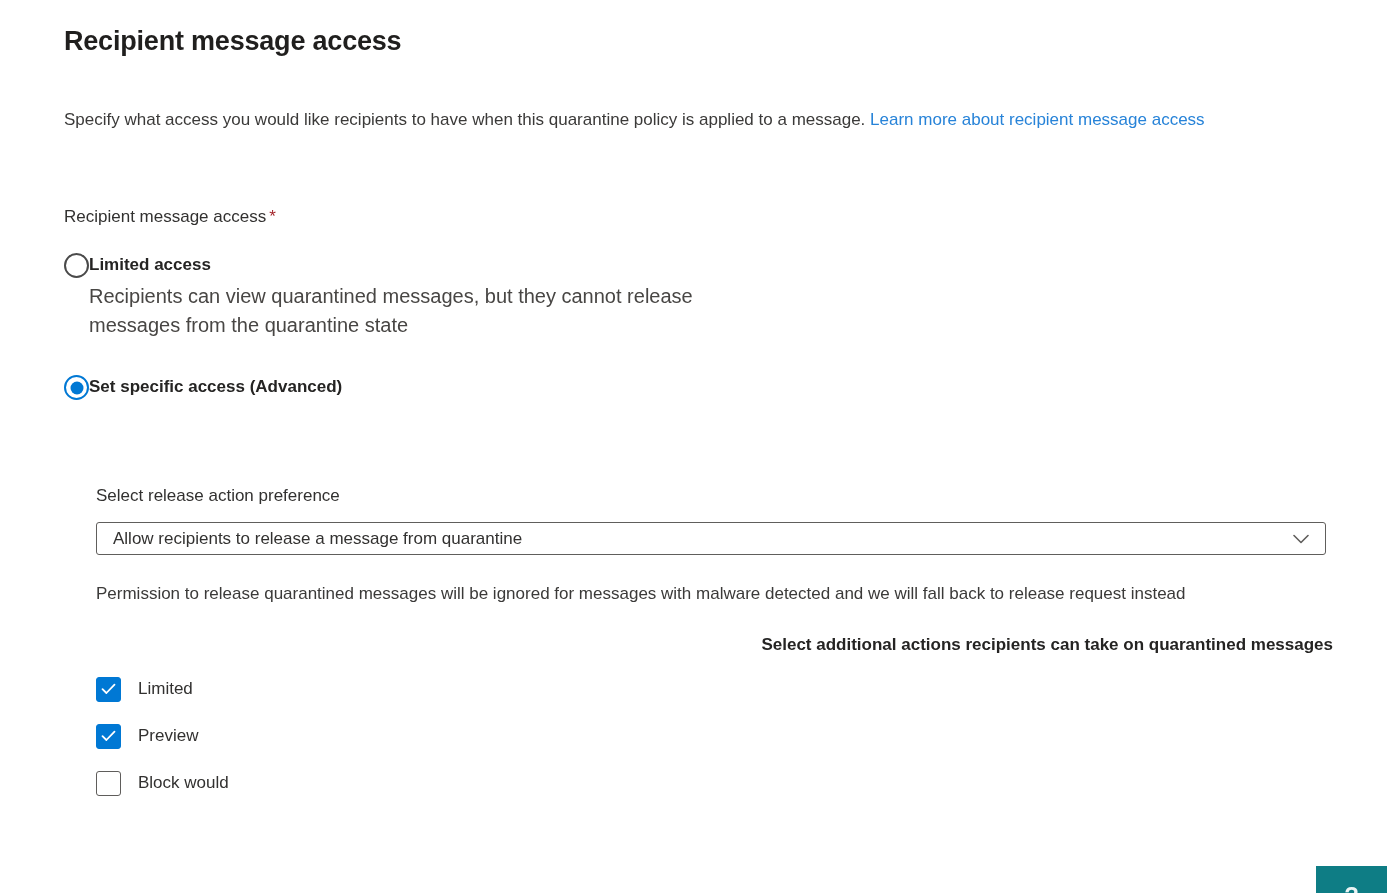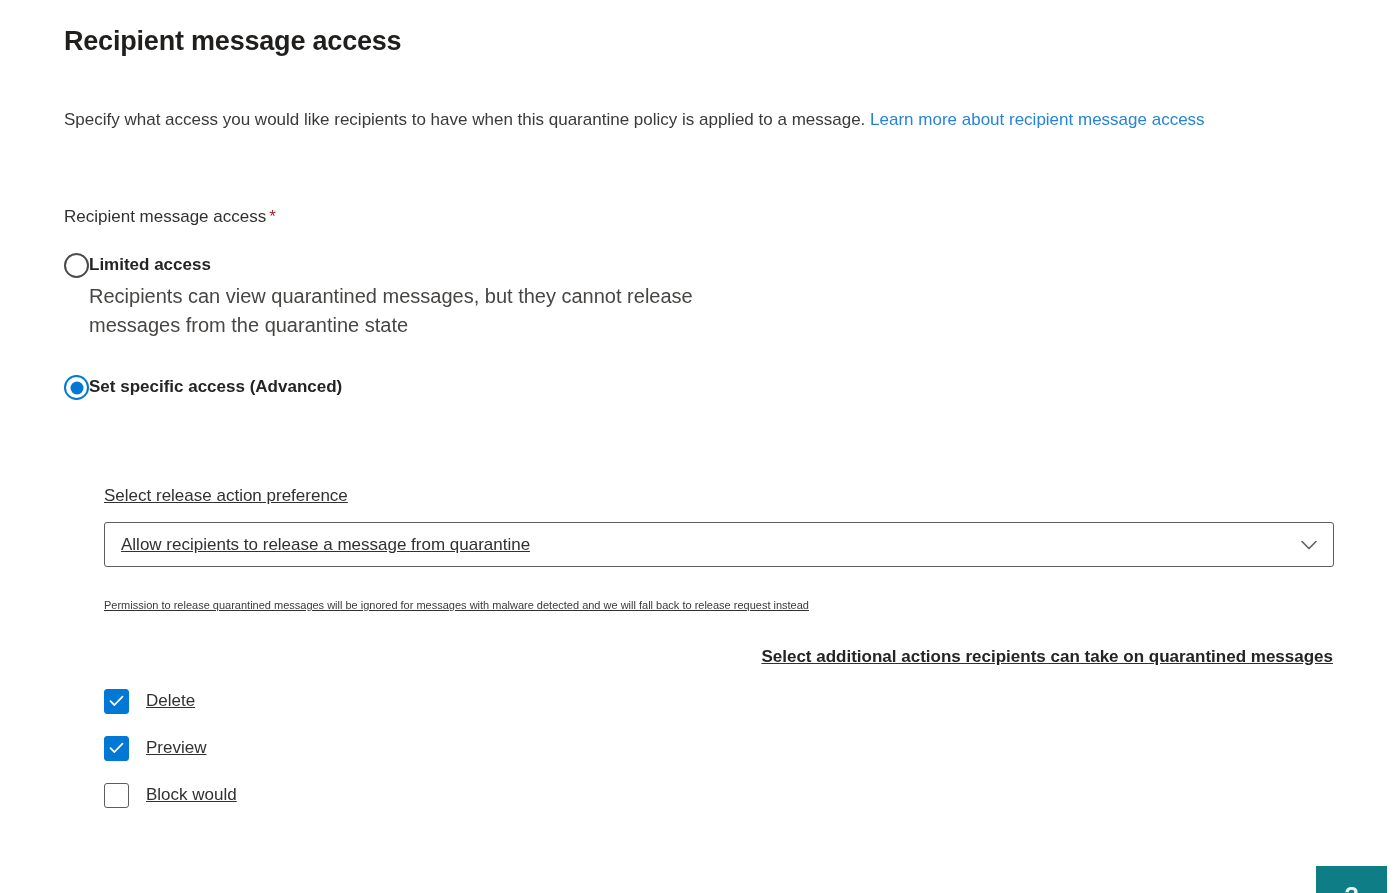--- a/index.html
+++ b/index.html
@@ -84,53 +84,52 @@
     line-height: 26px;
   }
   .radio-desc {
     margin-top: 4px;
     font-size: 20px;
     line-height: 29px;
     color: #484644;
     max-width: 660px;
   }
   .subsection {
-    margin-left: 40px;
+    margin-left: 32px;
     margin-top: 86px;
-    text-decoration: underline;
   }
   .sub-label {
     font-size: 17px;
     color: #323130;
   }
   .dropdown {
     margin-top: 16px;
     width: 1230px;
-    height: 45px;
+    height: 33px;
     border: 1px solid #605e5c;
     border-radius: 3px;
     background: #fff;
     display: flex;
     align-items: center;
     justify-content: space-between;
     padding: 0 16px;
     cursor: pointer;
   }
   .dropdown-value {
     font-size: 17px;
     color: #323130;
     white-space: nowrap;
     overflow: hidden;
   }
   .chevron {
     flex: 0 0 auto;
   }
   .note {
     margin: 24px 0 0 0;
-    font-size: 11px;
+    font-size: 17px;
     line-height: 29px;
     max-width: 1150px;
     color: #3b3a39;
   }
   .semibold-label {
     margin-top: 27px;
     font-size: 17px;
     font-weight: 700;
     color: #252423;
     text-align: right;
@@ -230,21 +229,21 @@
     <p class="note">Permission to release quarantined messages will be ignored for messages with malware detected and we will fall back to release request instead</p>
 
     <div class="semibold-label">Select additional actions recipients can take on quarantined messages</div>
 
     <div class="checkbox-row">
       <span class="checkbox checked">
         <svg width="15" height="12" viewBox="0 0 15 12" fill="none">
           <path d="M1.5 6.2 L5.4 10 L13.5 1.6" stroke="#ffffff" stroke-width="1.8" fill="none" stroke-linecap="round" stroke-linejoin="round"></path>
         </svg>
       </span>
-      <span class="checkbox-label">Delete</span>
+      <span class="checkbox-label">Limited</span>
     </div>
 
     <div class="checkbox-row">
       <span class="checkbox checked">
         <svg width="15" height="12" viewBox="0 0 15 12" fill="none">
           <path d="M1.5 6.2 L5.4 10 L13.5 1.6" stroke="#ffffff" stroke-width="1.8" fill="none" stroke-linecap="round" stroke-linejoin="round"></path>
         </svg>
       </span>
       <span class="checkbox-label">Preview</span>
     </div>

